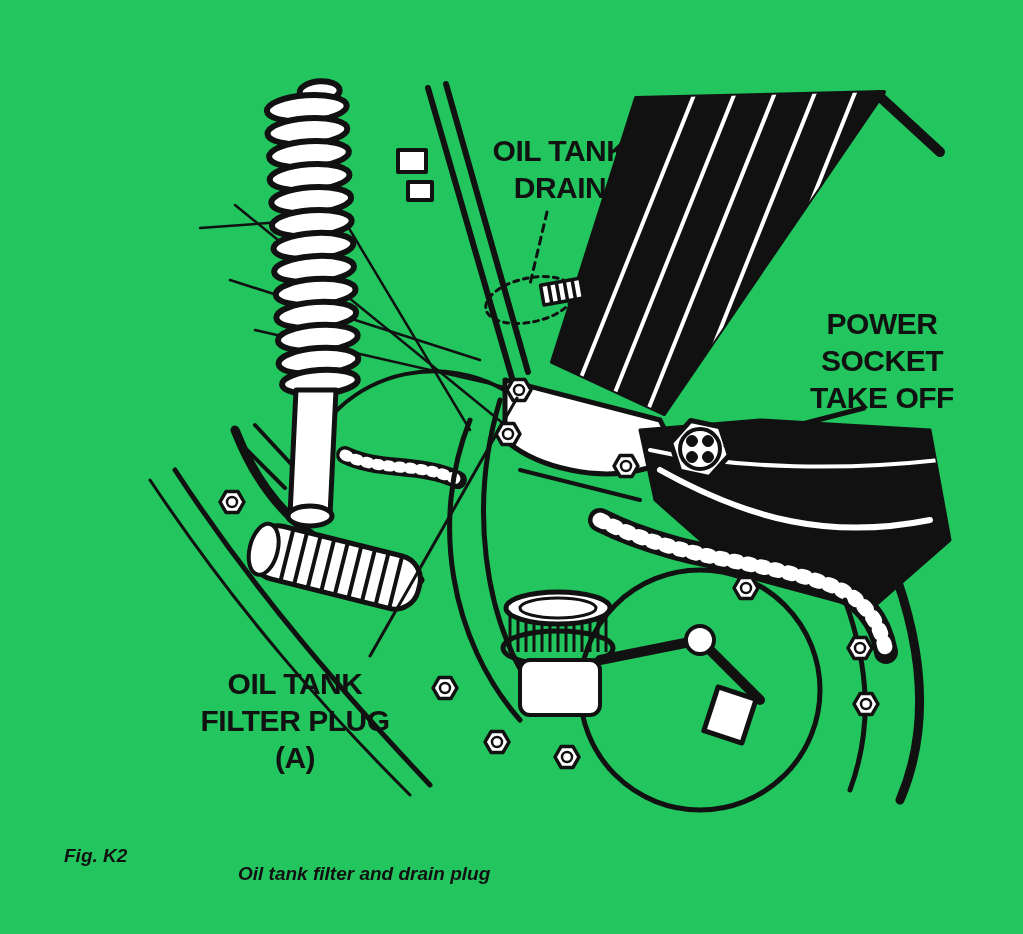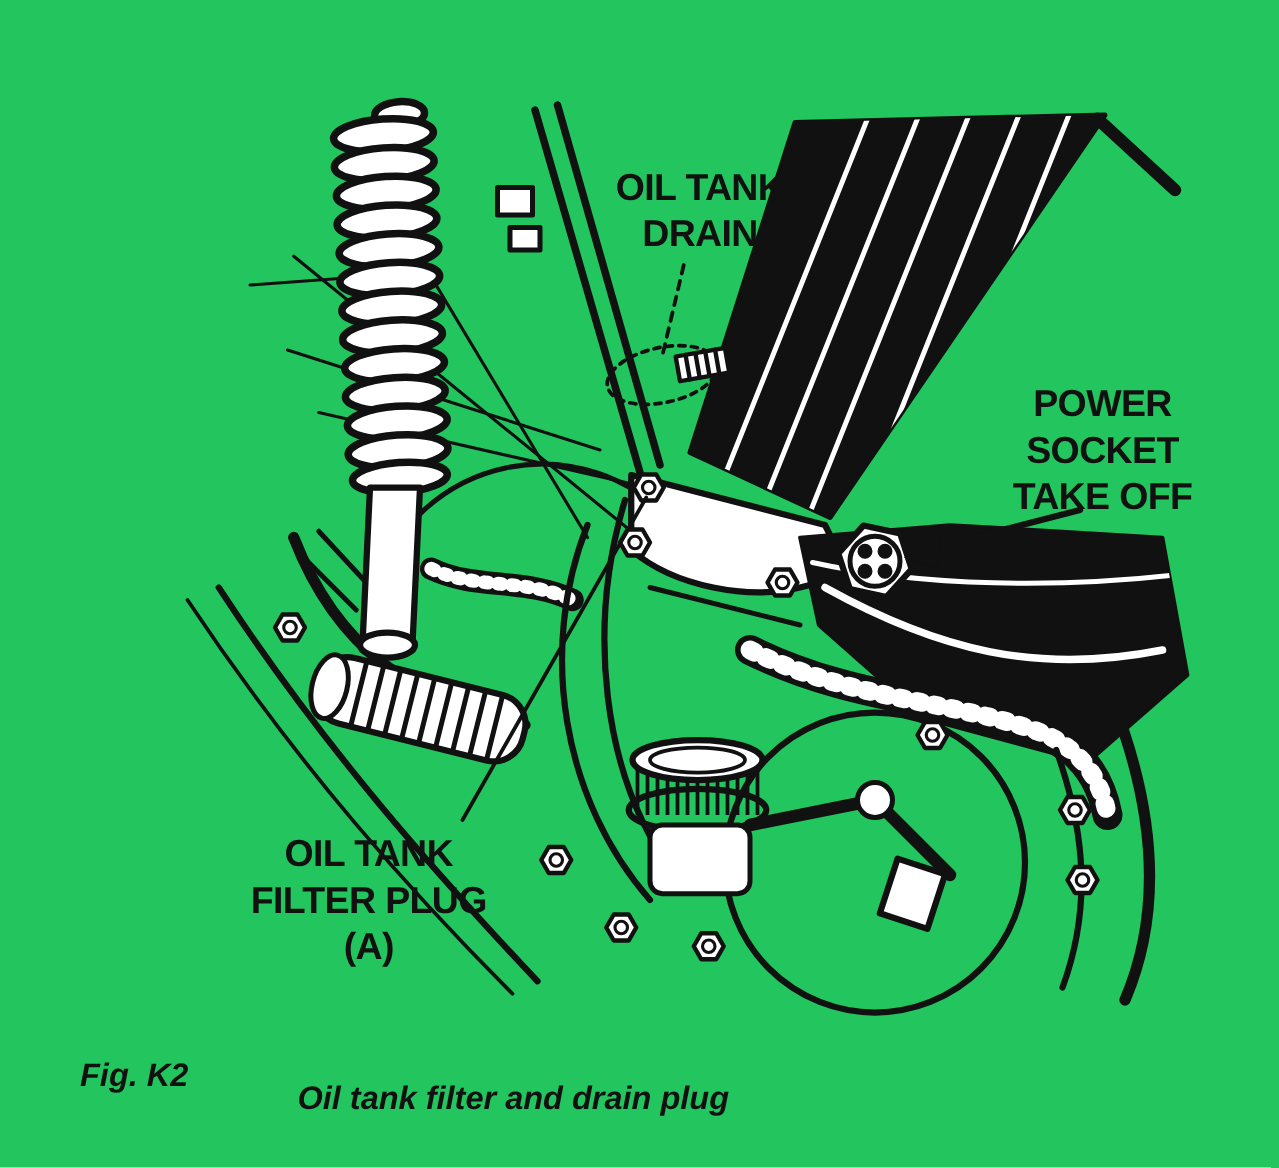--- a/index.html
+++ b/index.html
@@ -20,21 +20,21 @@
     line-height:37px;
     letter-spacing:-0.5px;
     white-space:nowrap;
   }
   .label span{display:block;}
   .filter-label{left:450px;top:132px;width:220px;}
   .power-label{left:768px;top:305px;width:228px;}
   .drain-label{left:175px;top:665px;width:240px;}
   .caption{
     position:absolute;left:0;top:845px;width:999px;height:40px;
-    color:#111;font-style:italic;font-weight:700;font-size:26px;
+    color:#111;font-style:italic;font-weight:700;font-size:19px;
   }
   .caption .fig-no{position:absolute;left:64px;top:0;}
   .caption .fig-title{position:absolute;left:238px;top:18px;}
 </style>
 </head>
 <body>
 
 <div class="stage">
 
   <svg class="art" viewBox="0 0 1023 934" fill="none" stroke="#111" stroke-linecap="round" stroke-linejoin="round">

